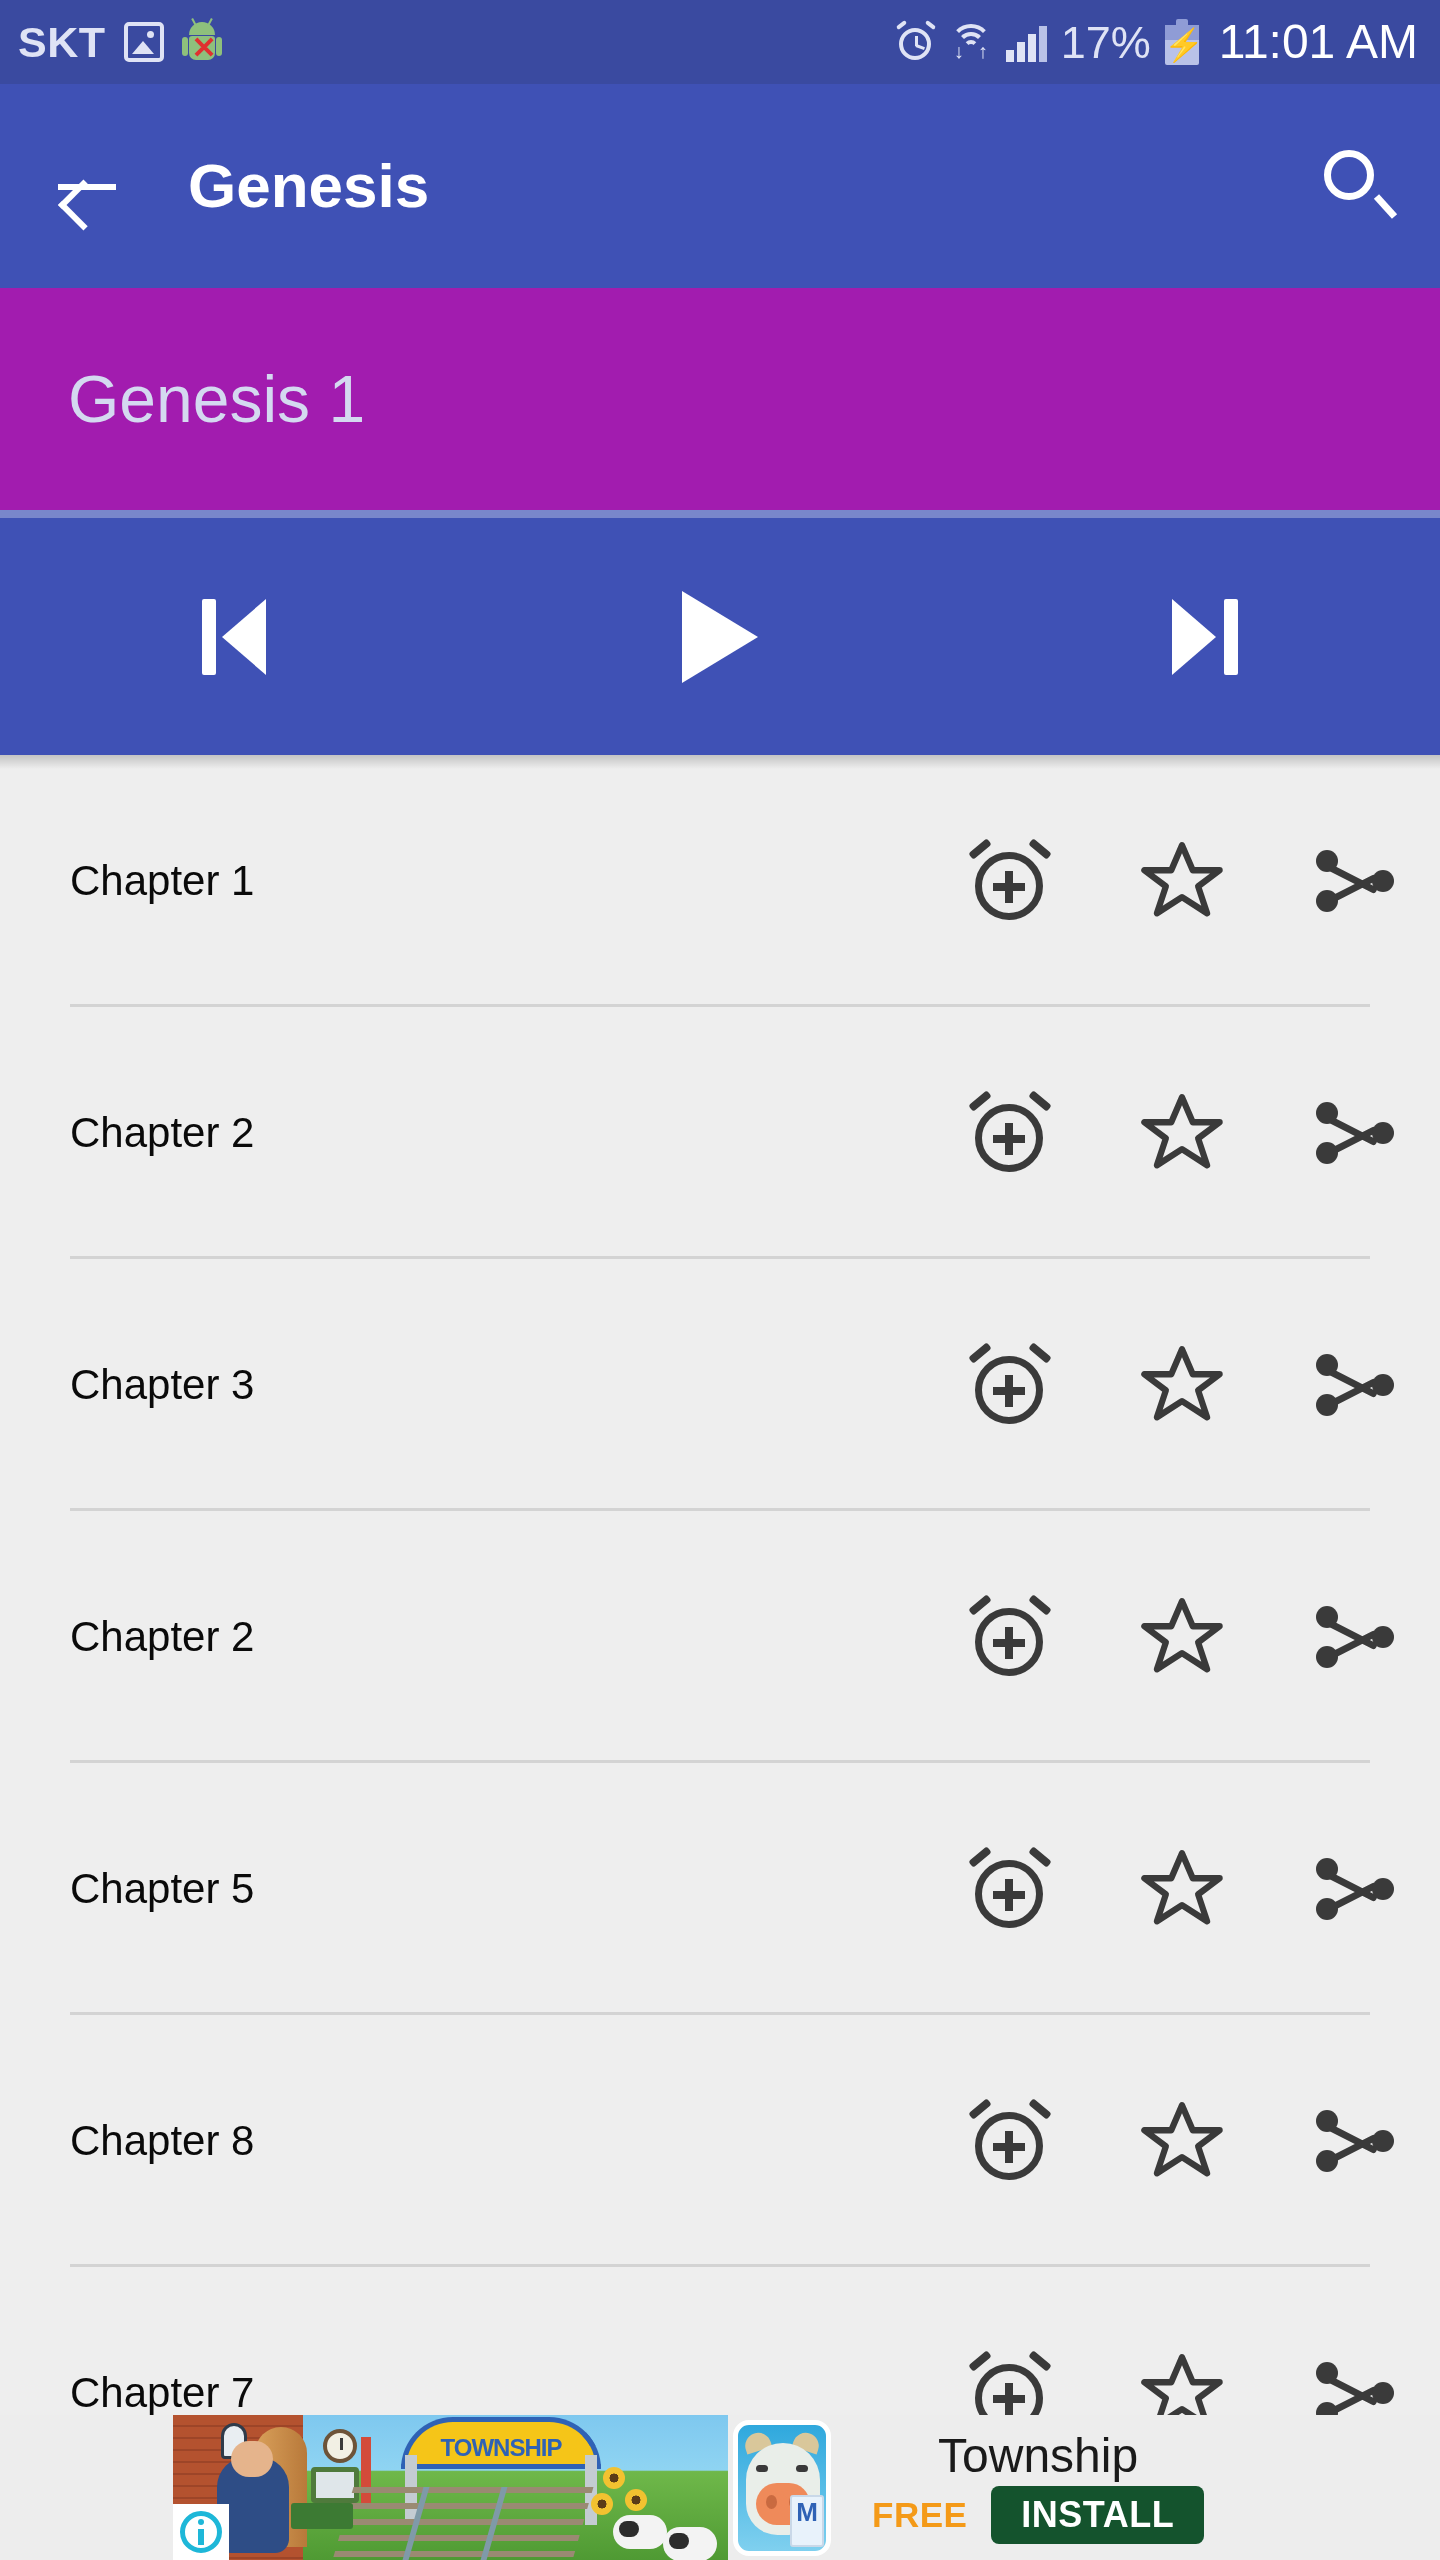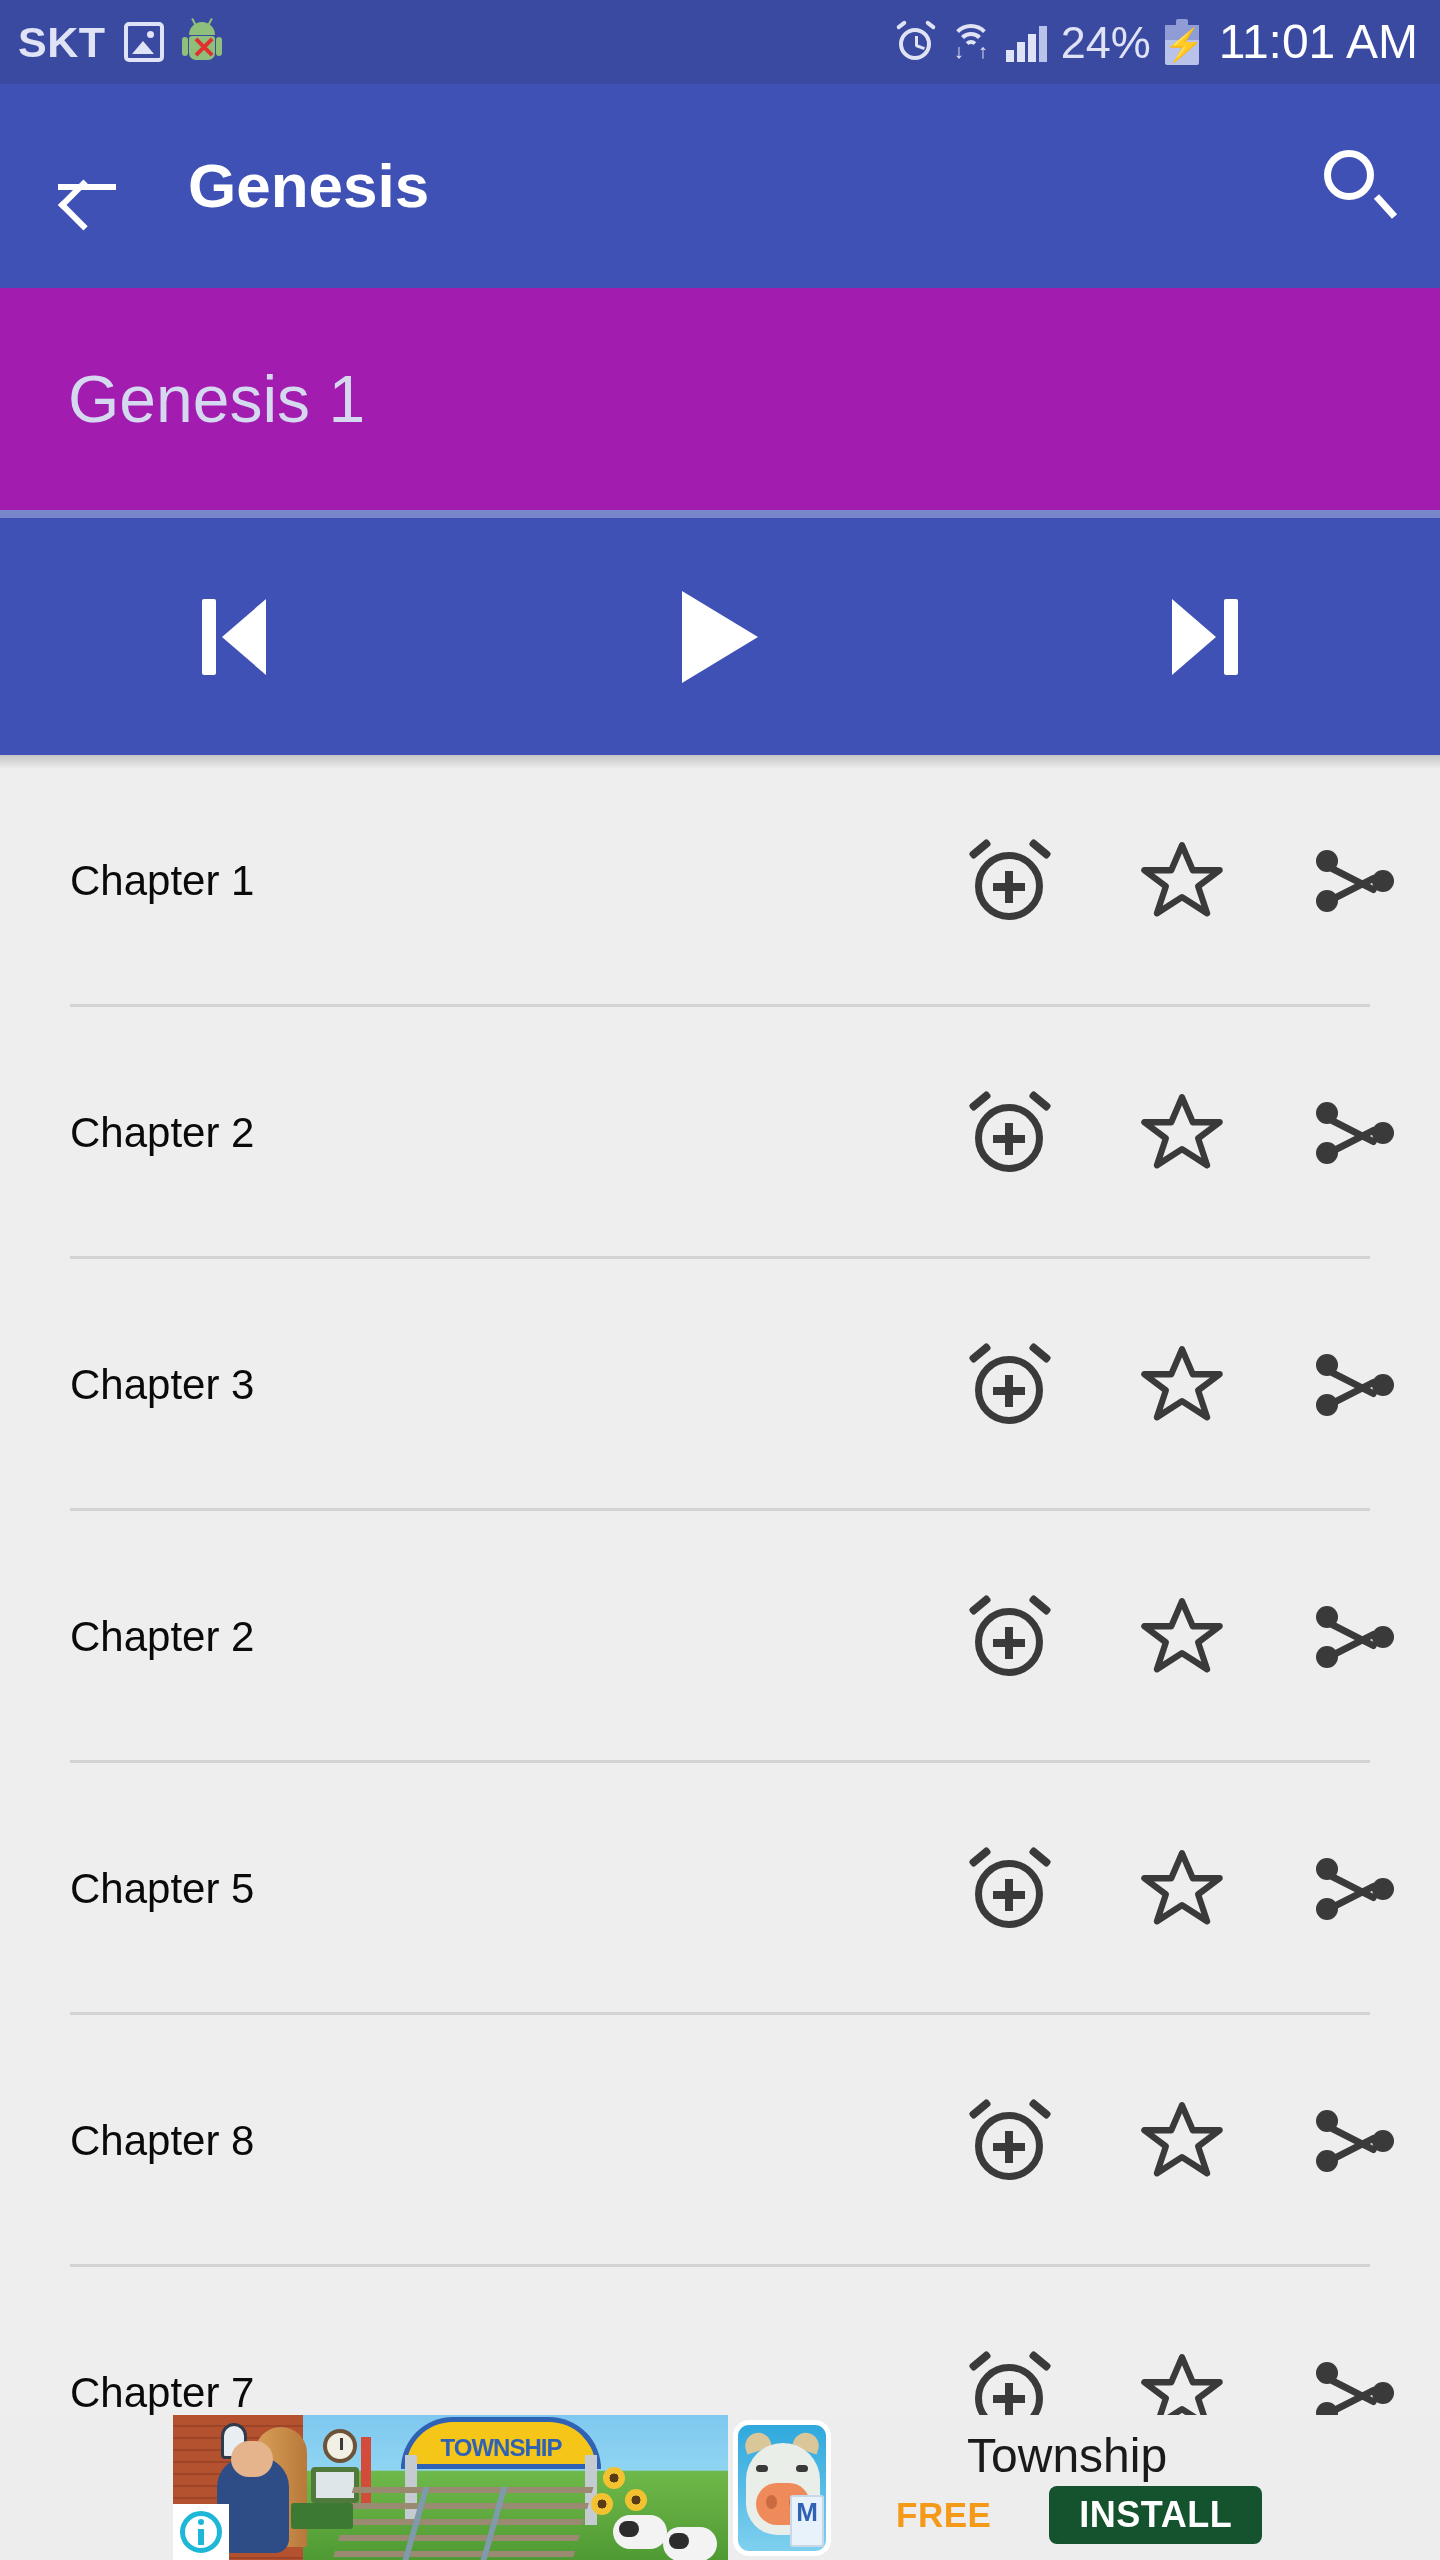--- a/index.html
+++ b/index.html
@@ -413,21 +413,21 @@
     line-height:30px;
   }
   .ad-text {
     display:flex; flex-direction:column; align-items:center;
     margin-left:44px; justify-content:center; height:145px; flex:none;
   }
   .ad-title {
     color:#1a1a1a; font-size:48px; font-weight:400; line-height:1;
     margin-bottom:6px;
   }
-  .ad-cta { display:flex; align-items:center; gap:58px;margin-left:24px; }
+  .ad-cta { display:flex; align-items:center; gap:24px; }
   .ad-free {
     color:#f49a18; font-size:35px; font-weight:700; letter-spacing:0.5px;
   }
   .ad-install {
     background:#14532d; color:#ffffff; font-size:36px; font-weight:700;
     padding:11px 30px; border-radius:8px; cursor:pointer; line-height:1;
     letter-spacing:0.5px;
   }
 </style>
 </head>
@@ -463,21 +463,21 @@
           <span class="arc a3"></span>
         <span class="ar ar-d">↓</span>
           <span class="ar ar-u">↑</span>
       </span>
       <span class="sb-ico ico-signal">
         <i class="on" style="height:12px"></i>
           <i class="on" style="height:20px"></i>
           <i class="on" style="height:28px"></i>
           <i style="height:36px"></i>
       </span>
-      <span class="sb-pct">24%</span>
+      <span class="sb-pct">17%</span>
       <span class="sb-ico ico-batt">
         <span class="cap"></span>
           <span class="shell"></span>
           <span class="fill"></span>
           <span class="bolt">⚡</span>
       </span>
       <span class="sb-time">11:01 AM</span>
     </div>
   </div>
 

